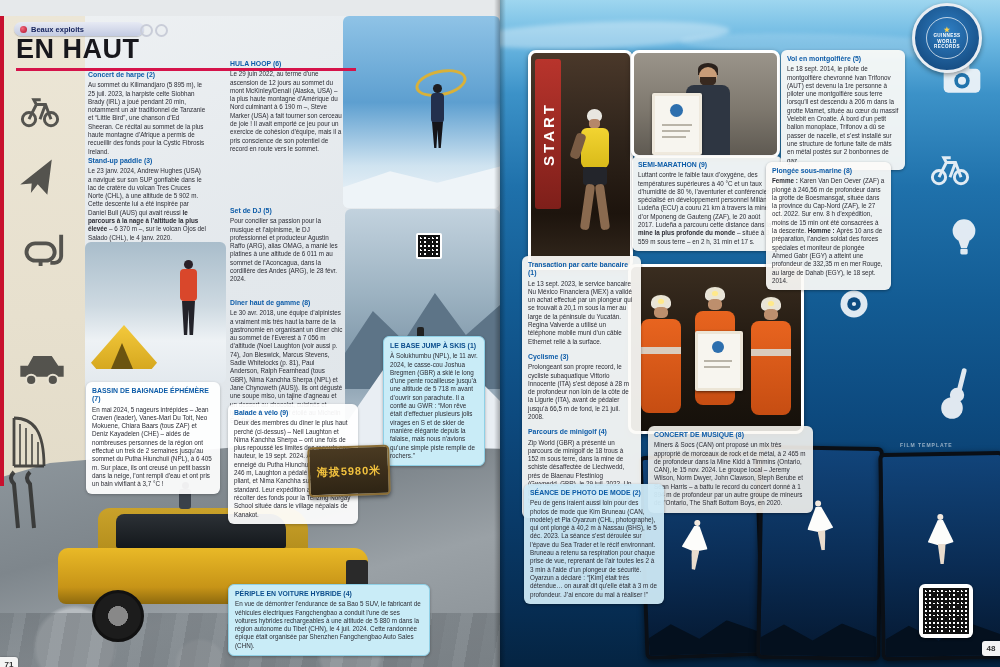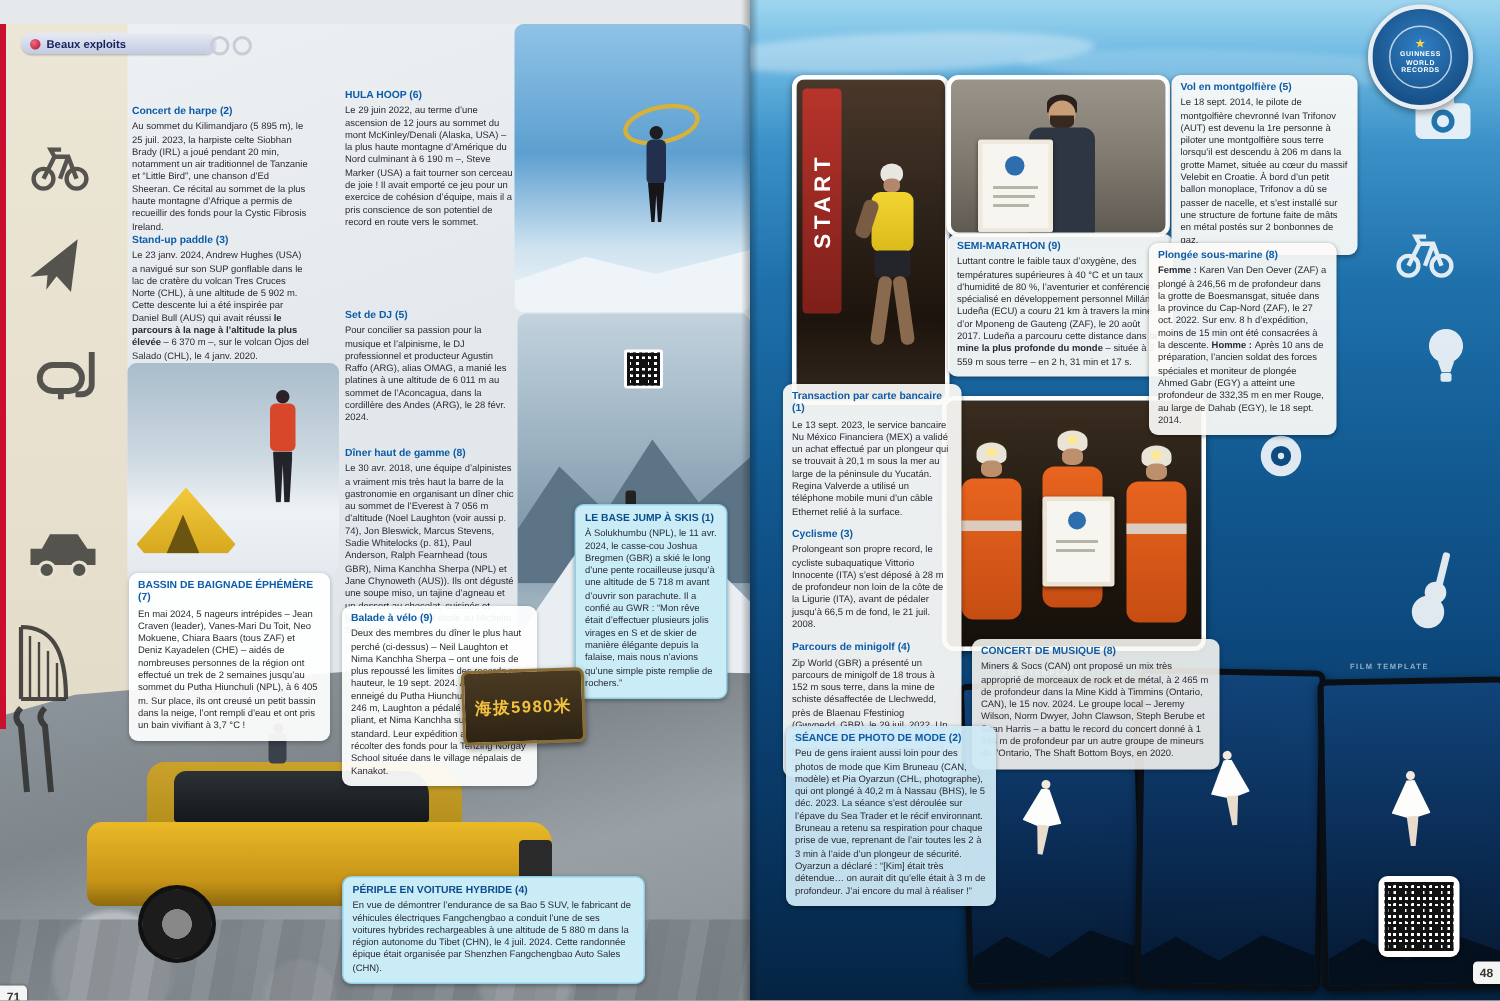--- a/index.html
+++ b/index.html
@@ -238,20 +238,21 @@
           <path d="M12 2 C10 4 10 6 12 8 L14 30"></path>
         </svg>
     </div>
 
     <div class="ribbon">
       <span class="ribbon-dot"></span>
       <span class="ribbon-label">Beaux exploits</span>
     </div>
     <span class="ring r1"></span>
     <span class="ring r2"></span>
+    <div class="title-left">EN HAUT</div>
 
     <div class="photo" id="photo-hula">
       <div class="snow"></div>
       <div class="hooper">
         <div class="hoop"></div>
           <div class="head"></div>
           <div class="body"></div>
           <div class="legs"></div>
       </div>
     </div>

